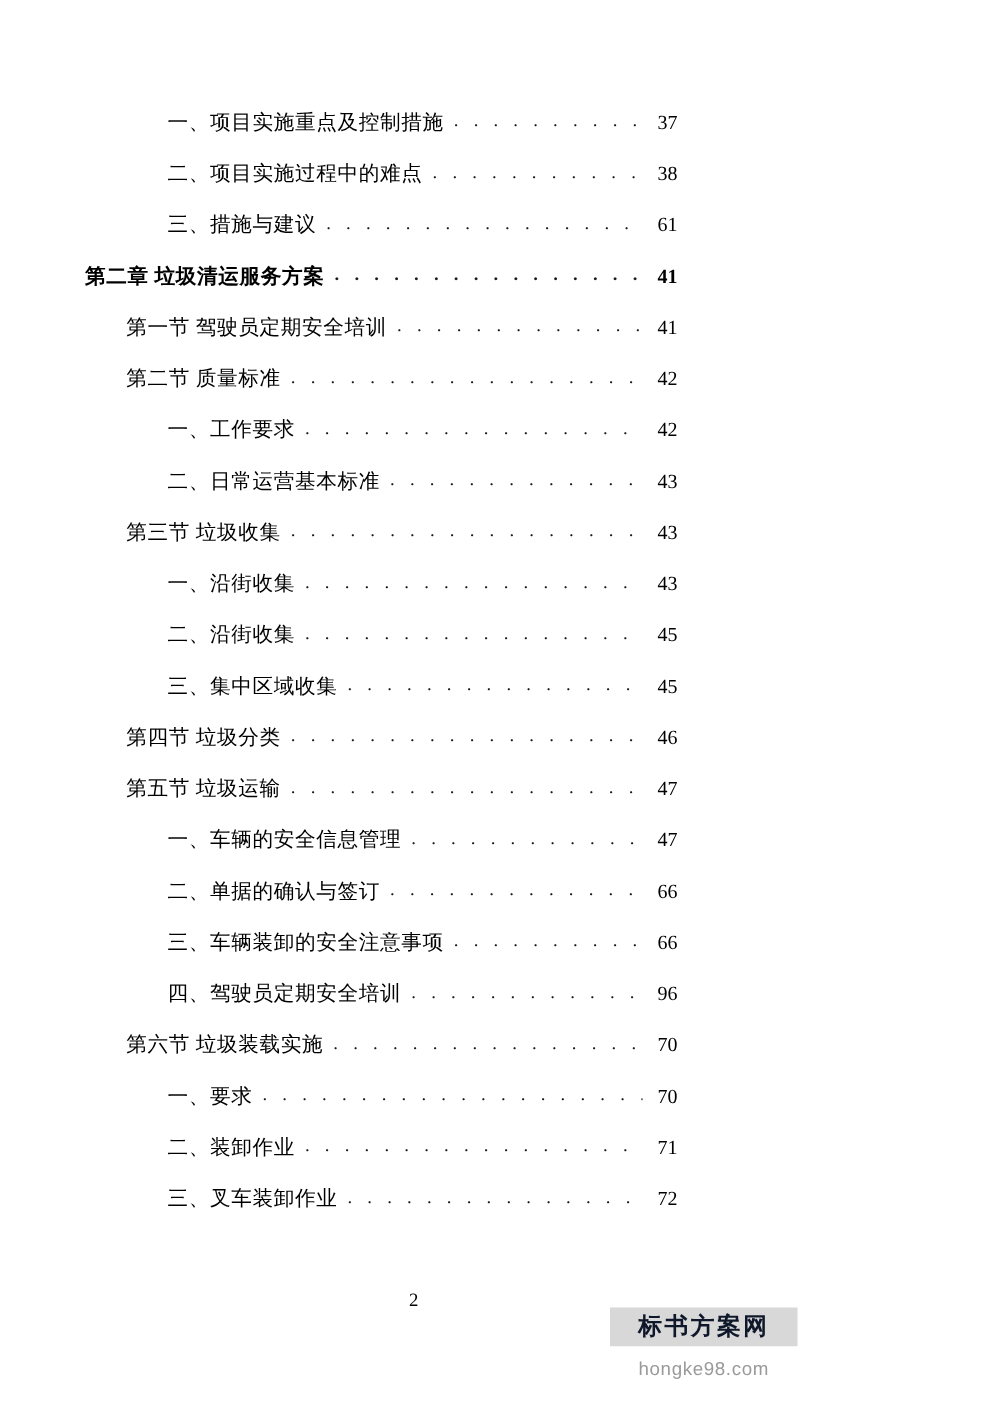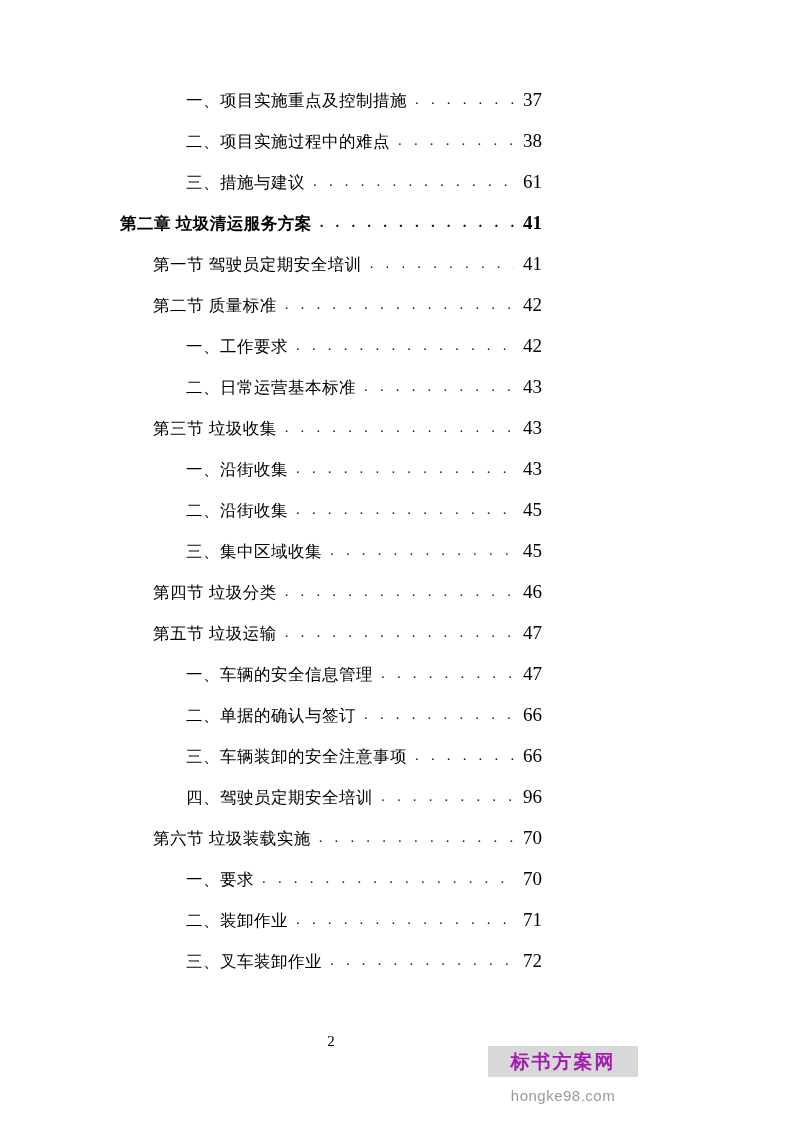--- a/index.html
+++ b/index.html
@@ -13,21 +13,21 @@
     font-family: "Liberation Serif", "DejaVu Serif", serif;
     color: #000000;
     position: relative;
     overflow: hidden;
   }
   .page {
     position: relative;
     width: 662px;
     height: 1122px;
     box-sizing: border-box;
-    padding: 90px 120px 0 120px;
+    padding: 90px 120px 0 68px;
   }
   .toc {
     margin: 0;
     padding: 0;
     list-style: none;
   }
   .toc-entry {
     display: flex;
     align-items: baseline;
     font-size: 16.5px;
@@ -47,21 +47,21 @@
     top: -2px;
     font-size: 15px;
     letter-spacing: 4.2px;
     color: #1a1a1a;
     white-space: nowrap;
   }
   .toc-entry .page-no {
     flex: 0 0 auto;
     text-align: right;
     min-width: 22px;
-    font-size: 19px;
+    font-size: 16px;
   }
 
   
   .lvl-chapter { padding-left: 0px; font-weight: bold; }
   .lvl-chapter .page-no { font-weight: bold; }
   .lvl-section { padding-left: 33px; }
   .lvl-item    { padding-left: 66px; }
 
   .page-number {
     position: absolute;
@@ -77,21 +77,21 @@
     position: absolute;
     right: 24px;
     bottom: 18px;
     width: 150px;
     text-align: center;
     user-select: none;
   }
   .watermark .wm-main {
     display: block;
     background: #d8d8d8;
-    color: #a21caf;
+    color: #0f172a;
     font-family: "Liberation Sans", sans-serif;
     font-size: 19px;
     font-weight: bold;
     letter-spacing: 2px;
     padding: 5px 4px 4px 4px;
     line-height: 1.15;
   }
   .watermark .wm-sub {
     display: block;
     color: #9a9a9a;

